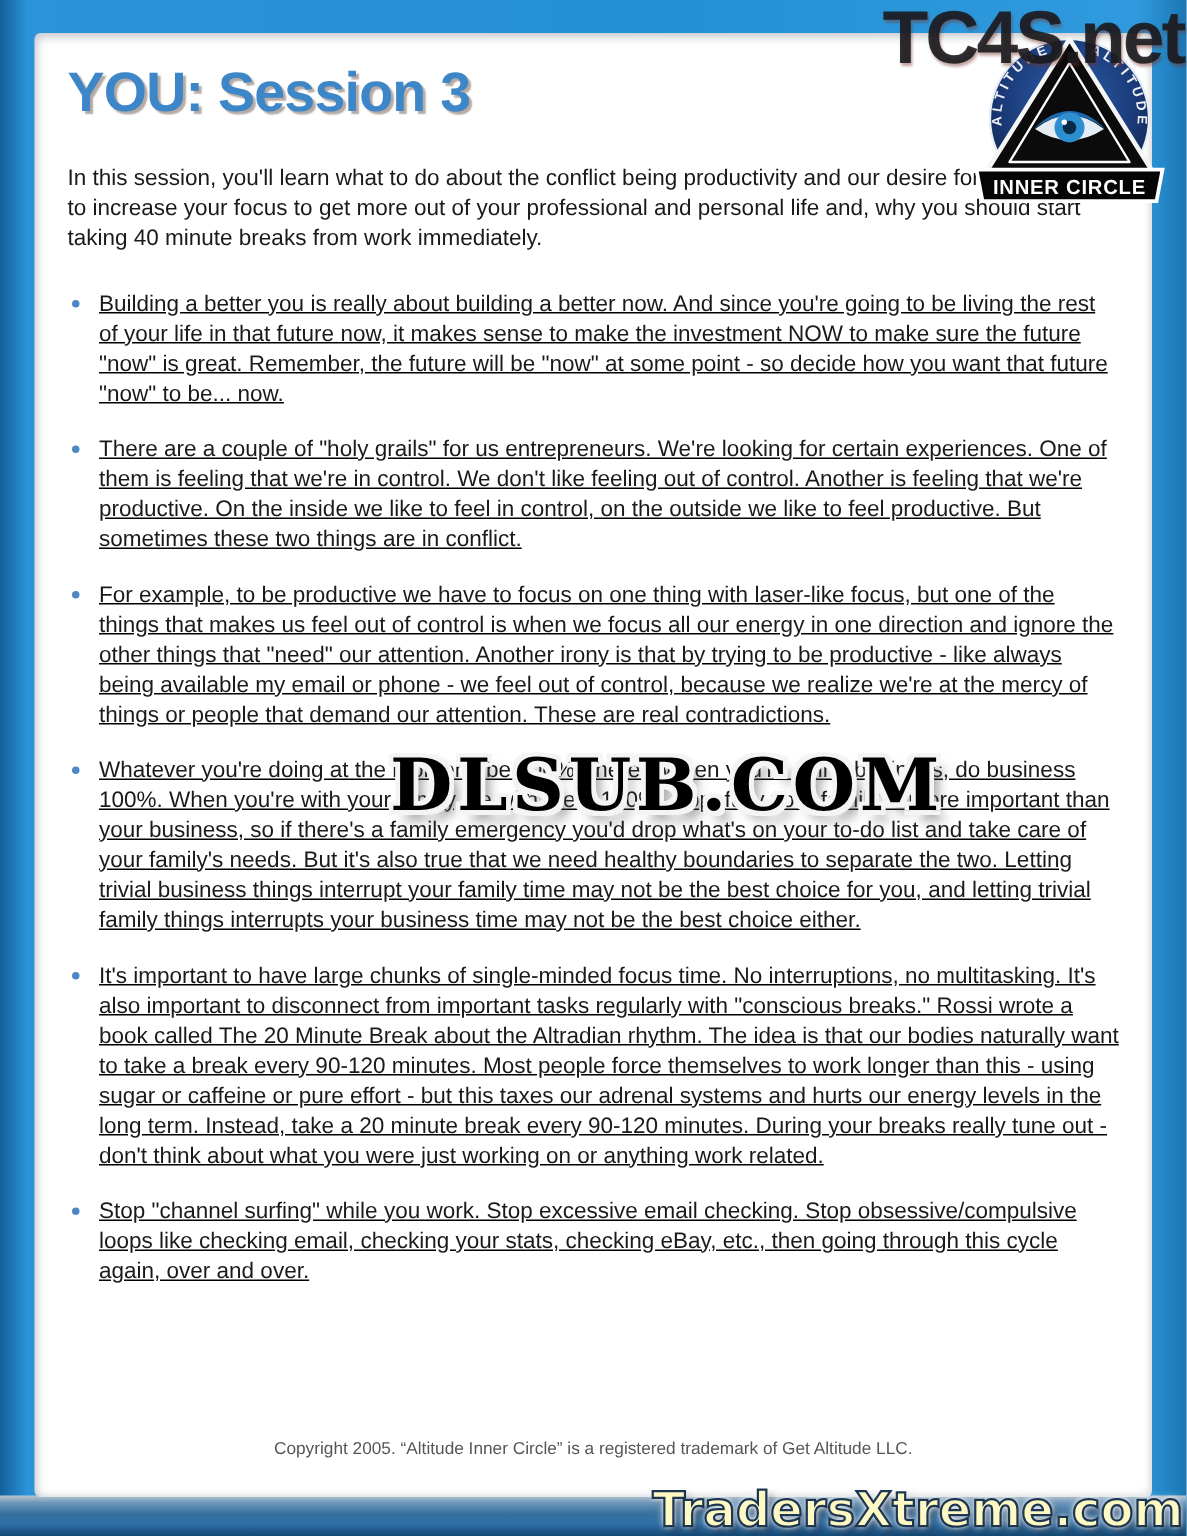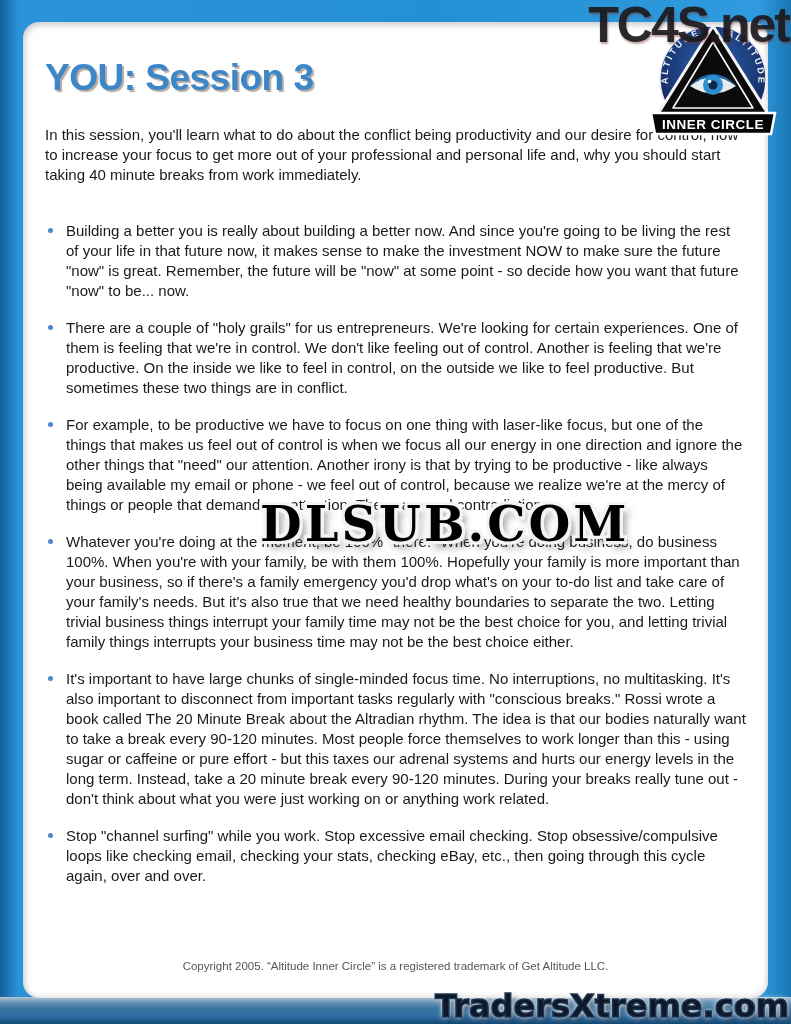--- a/index.html
+++ b/index.html
@@ -10,37 +10,37 @@
   .frame{
     position:absolute;inset:0;z-index:0;
     background:linear-gradient(90deg,#135f9b 0%,#2b93d8 18px,#2490d4 55%,#2f9ade 96%,#1b76b4 100%);
   }
   .bottom-bar{
     position:absolute;left:0;right:0;bottom:0;height:27px;z-index:1;
     background:linear-gradient(180deg,#b9c6cf 0%,#6d96ba 18%,#38719f 45%,#2e6da4 70%,#134a77 100%);
   }
   .content{
     position:absolute;left:23px;top:22px;right:23px;bottom:26px;z-index:2;
-    background:#ffffff;border-radius:16px;box-sizing:border-box;
-    padding:16px 22px;
+    background:#ffffff;border-radius:4px;box-sizing:border-box;
+    padding:0 22px;
     box-shadow:inset 2px 3px 6px rgba(105,115,125,.35), inset -2px -2px 5px rgba(105,115,125,.18);
   }
   h1.title{
     margin:20px 0 0;font-size:37px;line-height:1.1;font-weight:bold;
     color:#3d86c8;letter-spacing:-0.5px;
     text-shadow:2px 2px 1px rgba(120,100,90,.55);
   }
   h2.subtitle{
     margin:12px 0 0;font-size:28px;line-height:1.1;font-weight:bold;
     color:#3c3c3c;text-shadow:2px 2px 1px rgba(150,150,150,.6);
   }
   p.intro{
     margin:26px 0 0;font-size:15px;line-height:20px;color:#1a1a1a;max-width:700px;
   }
-  ul.bullets{margin:36px 0 0;padding:0;list-style:none;}
+  ul.bullets{margin:24px 0 0;padding:0;list-style:none;text-decoration:underline;}
   ul.bullets li{
     position:relative;padding-left:21px;margin:0 0 17px;
     font-size:15px;line-height:20px;color:#1a1a1a;max-width:700px;
   }
   .dot{
     position:absolute;left:3px;top:7px;width:5px;height:5px;border-radius:50%;
     background:#4d87c6;
   }
   .footer{
     position:absolute;left:0;right:0;bottom:26px;text-align:center;
@@ -57,21 +57,21 @@
   }
   .wm-tc4s{
     position:absolute;top:-4px;right:2px;z-index:6;
     font-size:50px;font-weight:bold;letter-spacing:-2px;white-space:nowrap;
     color:rgba(25,25,30,.9);
     text-shadow:1px 2px 2px rgba(120,50,40,.45);
   }
   .wm-traders{
     position:absolute;bottom:-1px;right:2px;z-index:6;
     font-family:"DejaVu Sans",sans-serif;font-weight:bold;font-size:32px;white-space:nowrap;
-    color:#0f172a;-webkit-text-stroke:1.5px #1c3550;
+    color:#fef9c3;-webkit-text-stroke:1.5px #1c3550;
     text-shadow:0 0 3px #fff,0 0 6px #fff,3px 4px 5px rgba(20,30,50,.55);
   }
   .logo{position:absolute;top:22px;right:14px;z-index:4;width:128px;height:120px;}
 </style>
 </head>
 <body>
 
 <div class="frame"></div>
 <div class="bottom-bar"></div>
 

